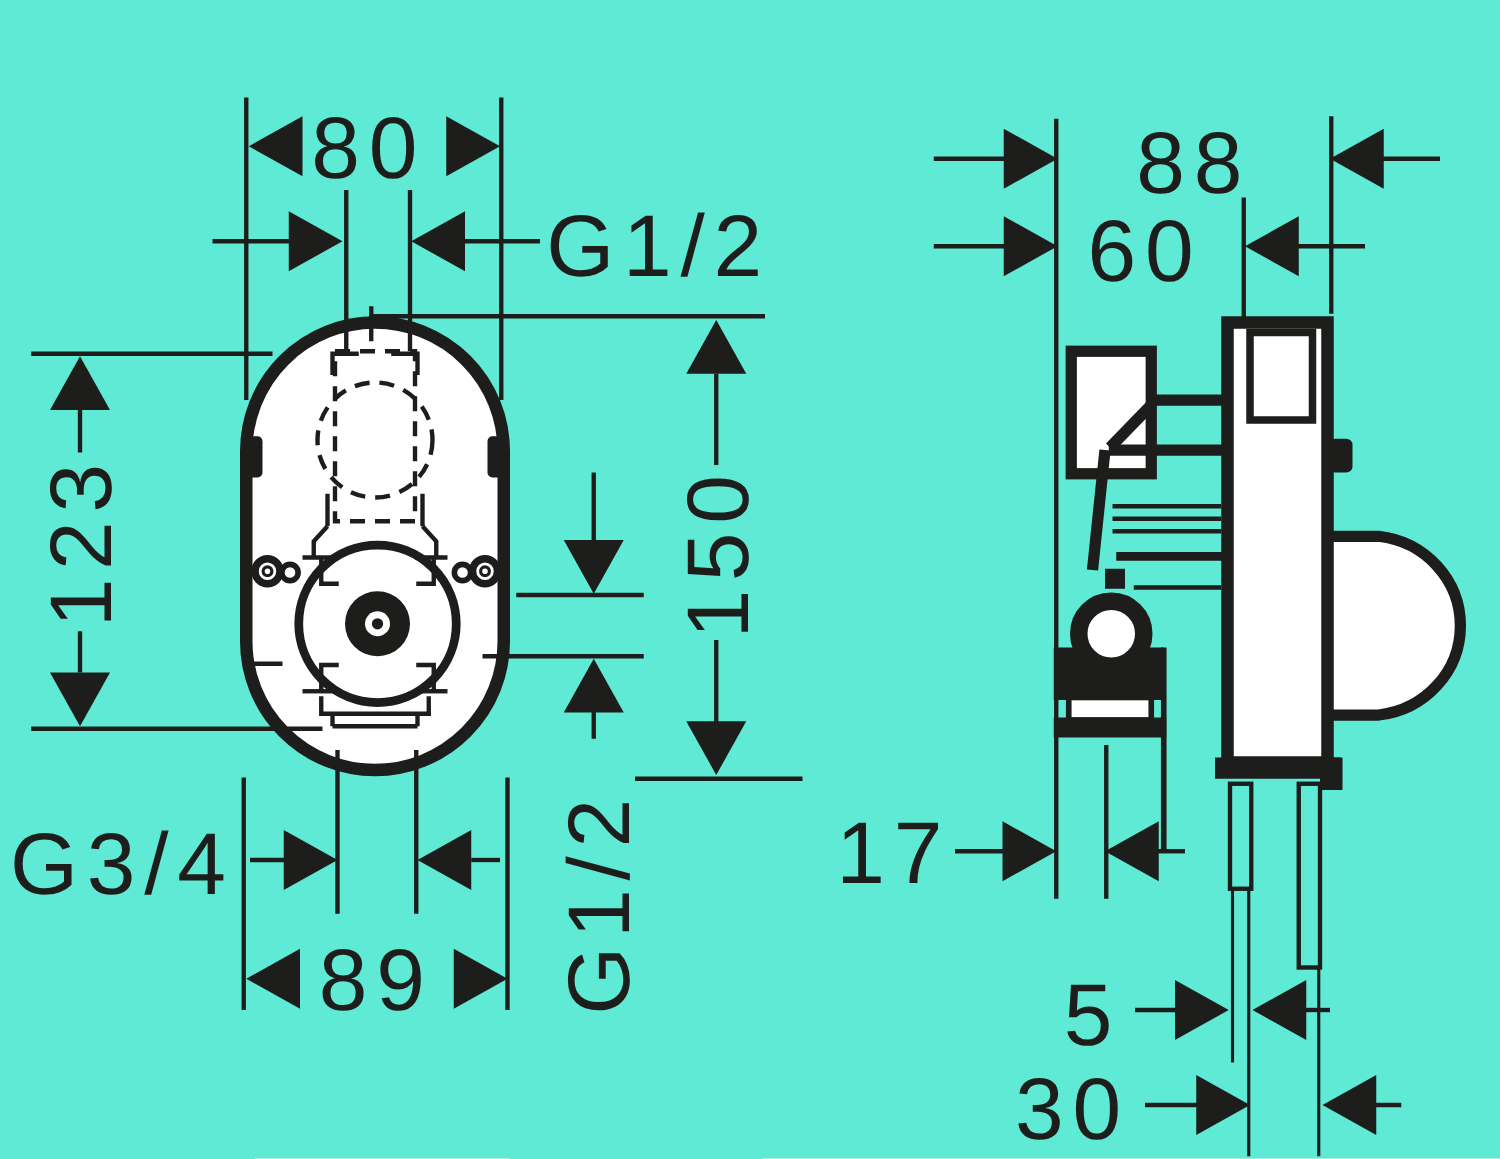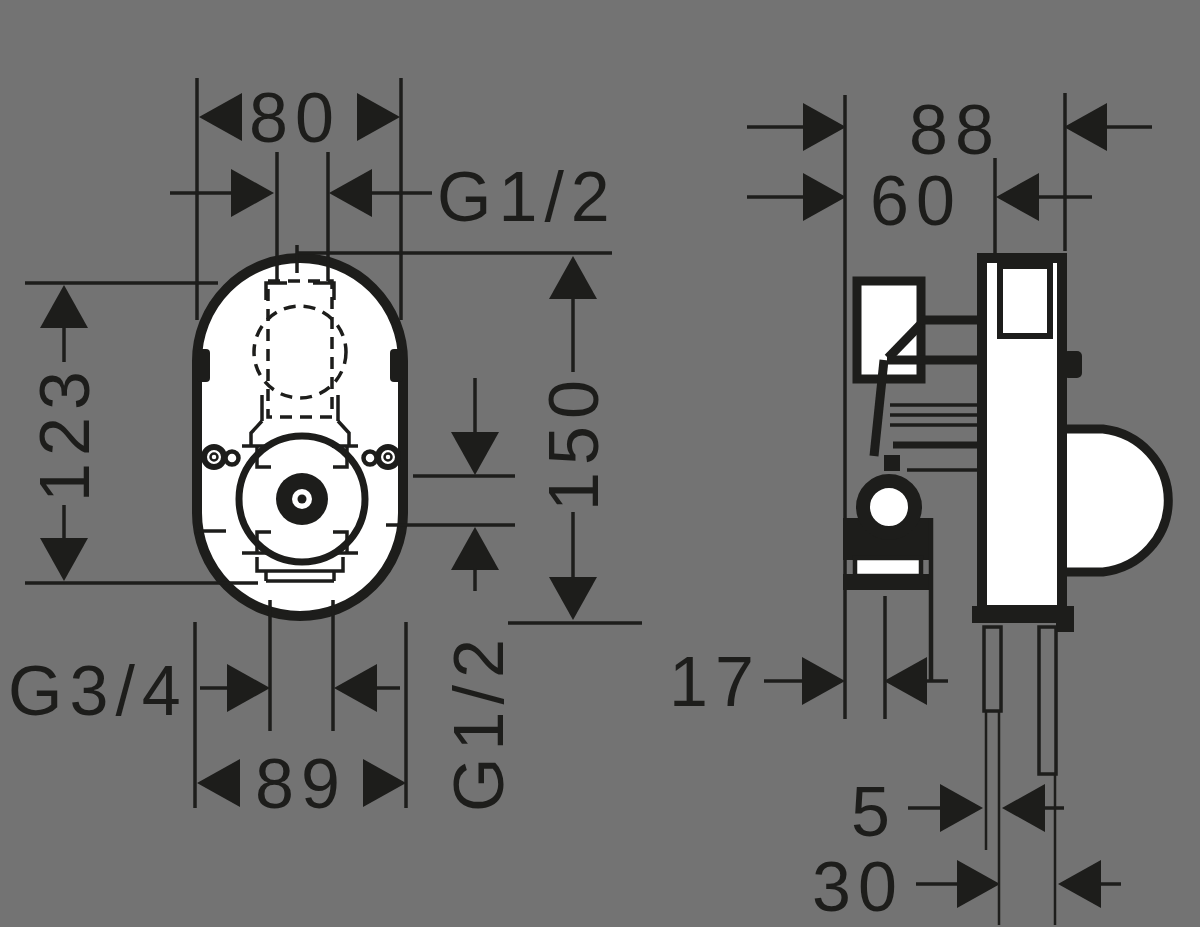--- a/index.html
+++ b/index.html
@@ -1,16 +1,16 @@
 <!DOCTYPE html>
 <html><head>
 <meta charset="utf-8">
 <style>
   html,body{margin:0;padding:0;background:#ffffff;}
-  .stage{position:relative;width:1200px;height:927px;background:#737373;overflow:hidden;}
+  .stage{position:relative;width:1200px;height:927px;background:#5eead4;overflow:hidden;}
   svg{display:block;}
   .ln{stroke:#1d1d1b;fill:none;stroke-linecap:butt;stroke-linejoin:miter;}
   .w2{stroke-width:2.5;} .w3{stroke-width:3.5;} .w4{stroke-width:4.5;}
   .w5{stroke-width:6;}  .w7{stroke-width:7;}  .w9{stroke-width:9;}
   .w10{stroke-width:10;} .w14{stroke-width:14;}
   .blk{fill:#1d1d1b;stroke:none;}
   .whtf{fill:#ffffff;}
   .dash{stroke-dasharray:12 8;}
   text.dim{
     font-family:"Liberation Sans", sans-serif;

